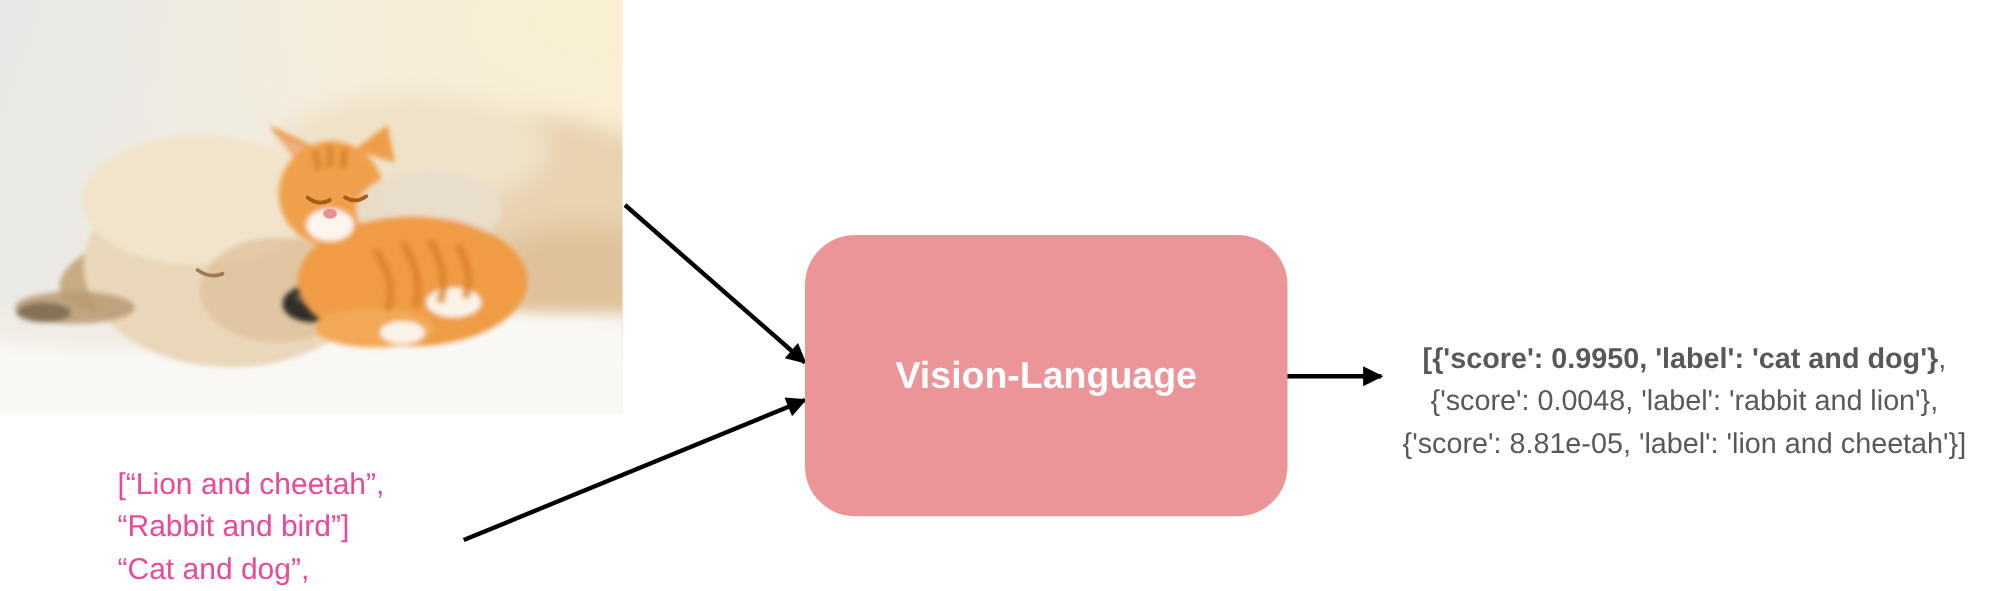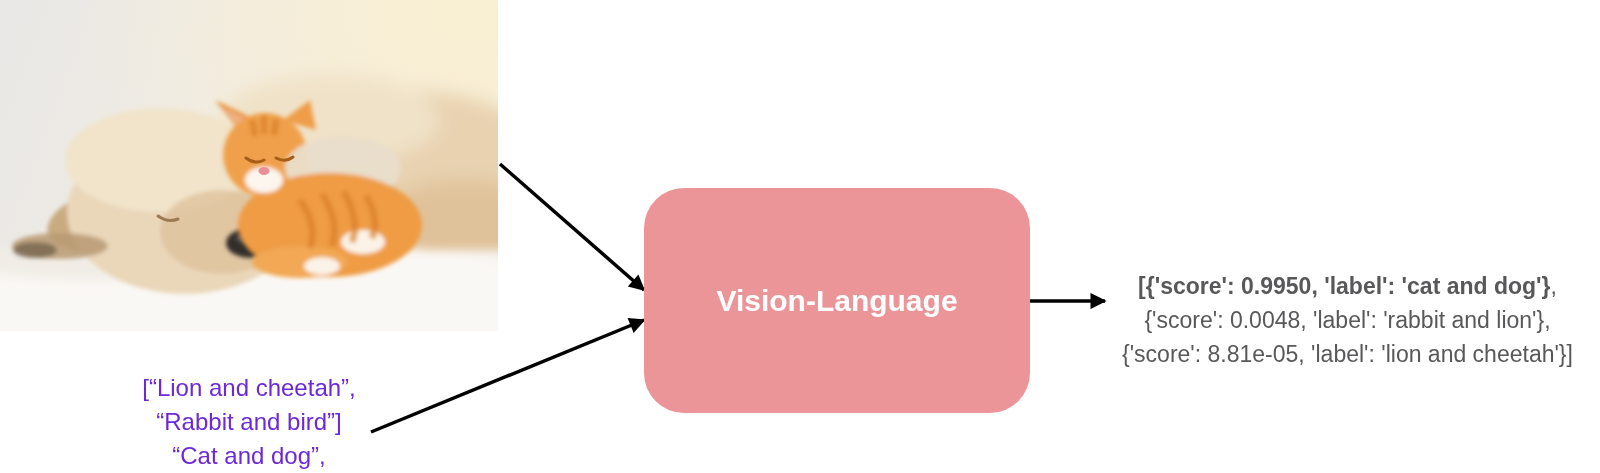--- a/index.html
+++ b/index.html
@@ -18,22 +18,22 @@
     width: 498px; height: 331px;
     overflow: hidden;
   }
   .photo svg { display: block; }
 
   
   .labels {
     position: absolute;
     left: 94px; top: 371px;
     width: 310px;
-    text-align: center;
-    color: #6d28d9;
+    text-align: left;
+    color: #ec4899;
     font-size: 24px;
     line-height: 34px;
     white-space: nowrap;
   }
 
   
   .vlm-box {
     position: absolute;
     left: 644px; top: 188px;
     width: 386px; height: 225px;

